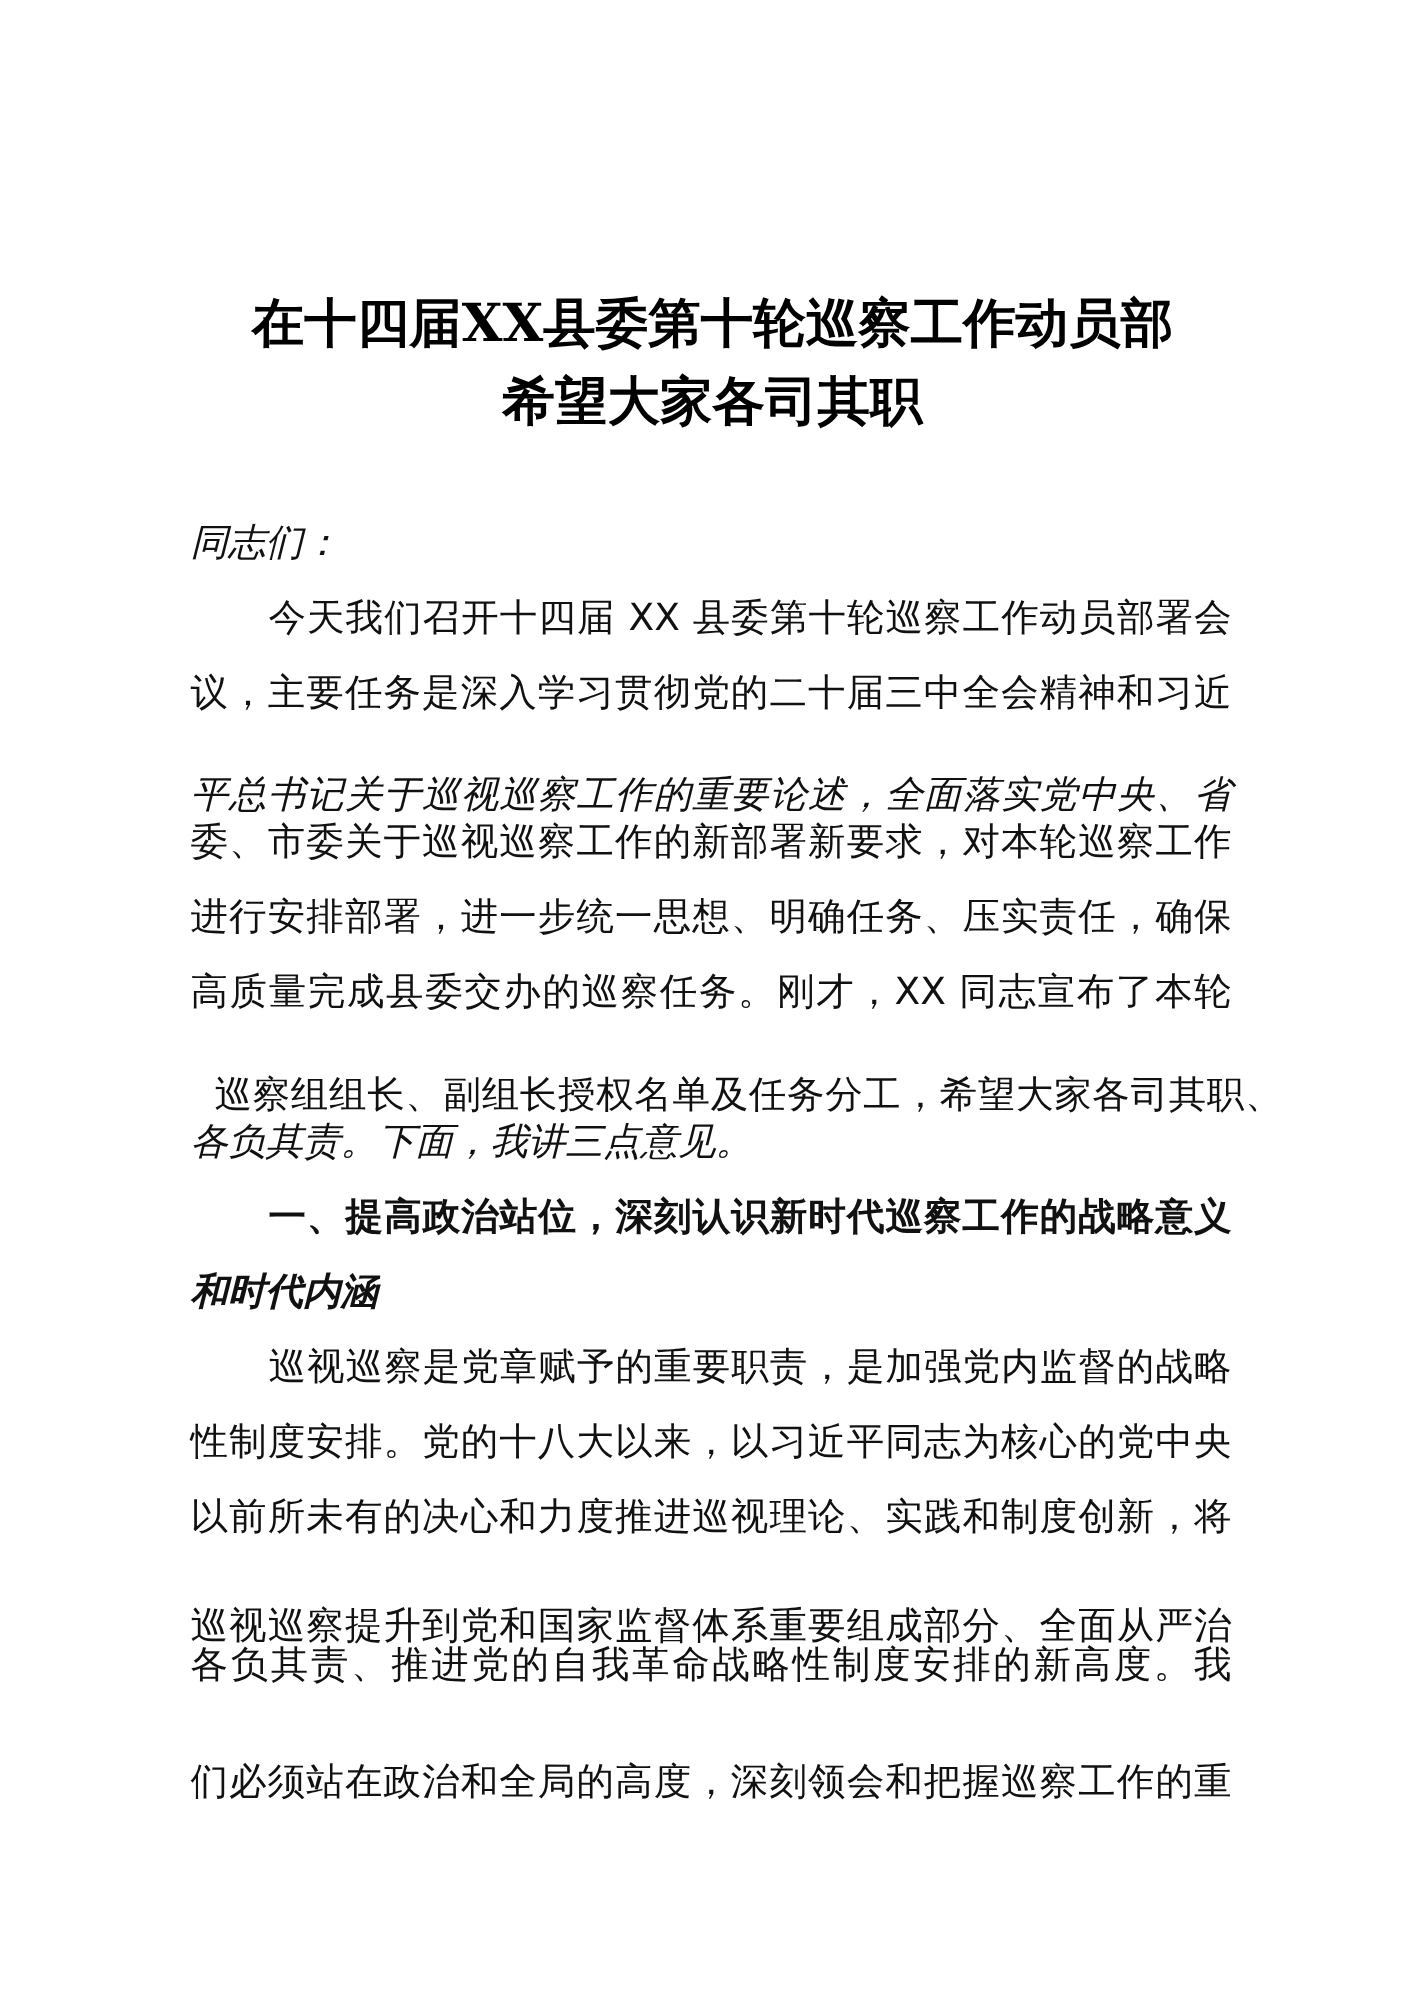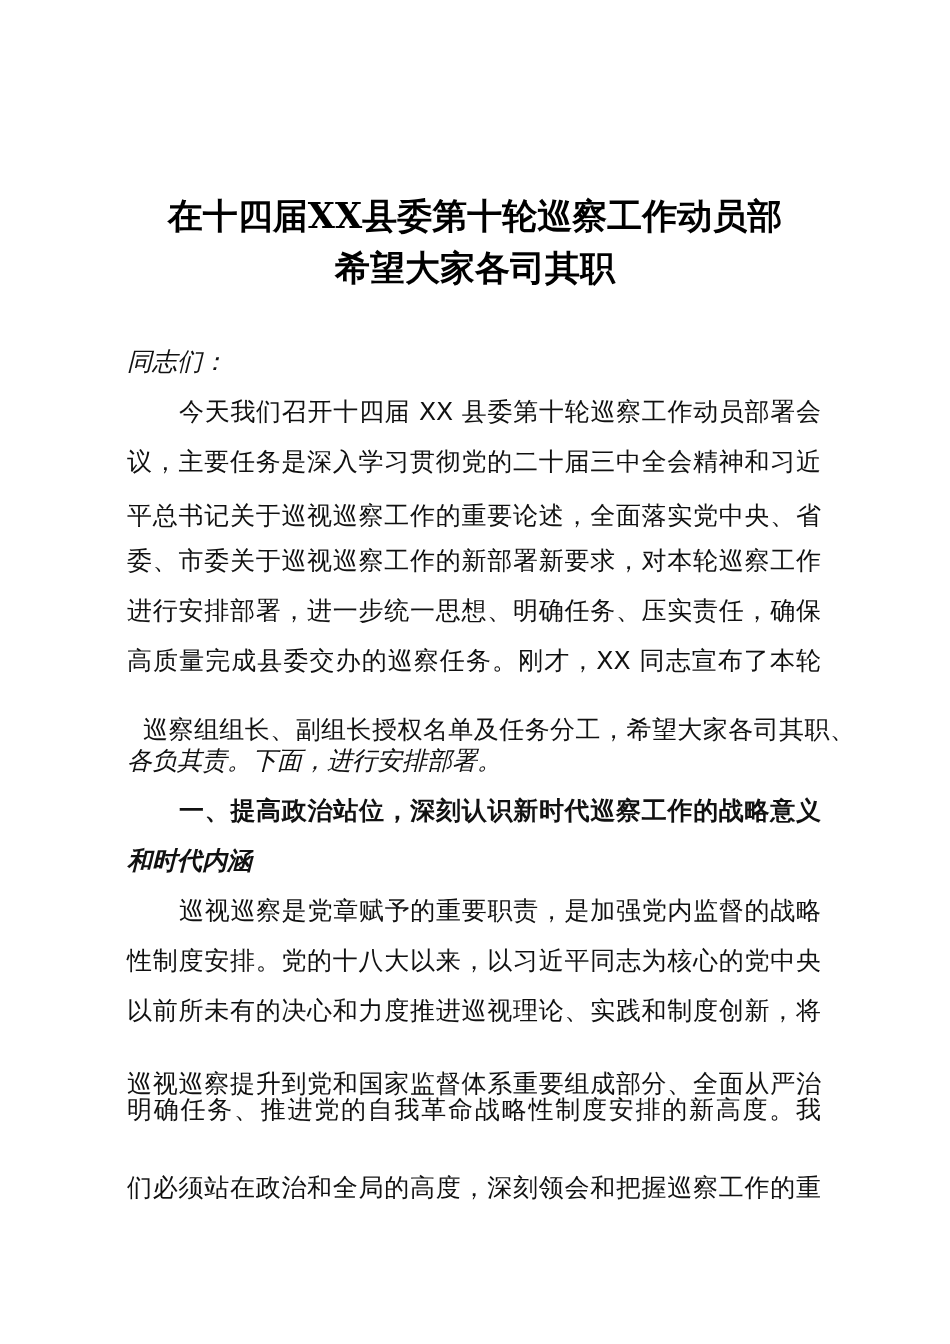--- a/index.html
+++ b/index.html
@@ -68,31 +68,31 @@
   <div class="title" style="top:190px;">
     <div class="l1">在十四届XX县委第十轮巡察工作动员部</div>
     <div class="l2">希望大家各司其职</div>
   </div>
 
   <div class="body-text" style="top:0;">
     <div class="line last" style="top:344px;">同志们：</div>
 
     <div class="line indent" style="top:394px;">今天我们召开十四届 XX 县委第十轮巡察工作动员部署会</div>
     <div class="line" style="top:444px;">议，主要任务是深入学习贯彻党的二十届三中全会精神和习近</div>
-    <div class="line" style="top:498px;">平总书记关于巡视巡察工作的重要论述，全面落实党中央、省</div>
+    <div class="line" style="top:512px;font-style:italic;">平总书记关于巡视巡察工作的重要论述，全面落实党中央、省</div>
     <div class="line" style="top:543px;">委、市委关于巡视巡察工作的新部署新要求，对本轮巡察工作</div>
     <div class="line" style="top:593px;">进行安排部署，进一步统一思想、明确任务、压实责任，确保</div>
     <div class="line" style="top:643px;">高质量完成县委交办的巡察任务。刚才，XX 同志宣布了本轮</div>
     <div class="line wide" style="top:712px;margin-left:16px;">巡察组组长、副组长授权名单及任务分工，希望大家各司其职、</div>
-    <div class="line last" style="top:743px;">各负其责。下面，进行安排部署。</div>
+    <div class="line last" style="top:743px;">各负其责。下面，我讲三点意见。</div>
 
     <div class="line indent bold" style="top:793px;">一、提高政治站位，深刻认识新时代巡察工作的战略意义</div>
     <div class="line bold last" style="top:843px;">和时代内涵</div>
 
     <div class="line indent" style="top:893px;">巡视巡察是党章赋予的重要职责，是加强党内监督的战略</div>
     <div class="line" style="top:943px;">性制度安排。党的十八大以来，以习近平同志为核心的党中央</div>
     <div class="line" style="top:993px;">以前所未有的决心和力度推进巡视理论、实践和制度创新，将</div>
     <div class="line" style="top:1066px;">巡视巡察提升到党和国家监督体系重要组成部分、全面从严治</div>
-    <div class="line" style="top:1092px;">明确任务、推进党的自我革命战略性制度安排的新高度。我</div>
+    <div class="line" style="top:1092px;">各负其责、推进党的自我革命战略性制度安排的新高度。我</div>
     <div class="line" style="top:1142px;margin-top:28px;">们必须站在政治和全局的高度，深刻领会和把握巡察工作的重</div>
   </div>
 
 </div>
 
 </body></html>

